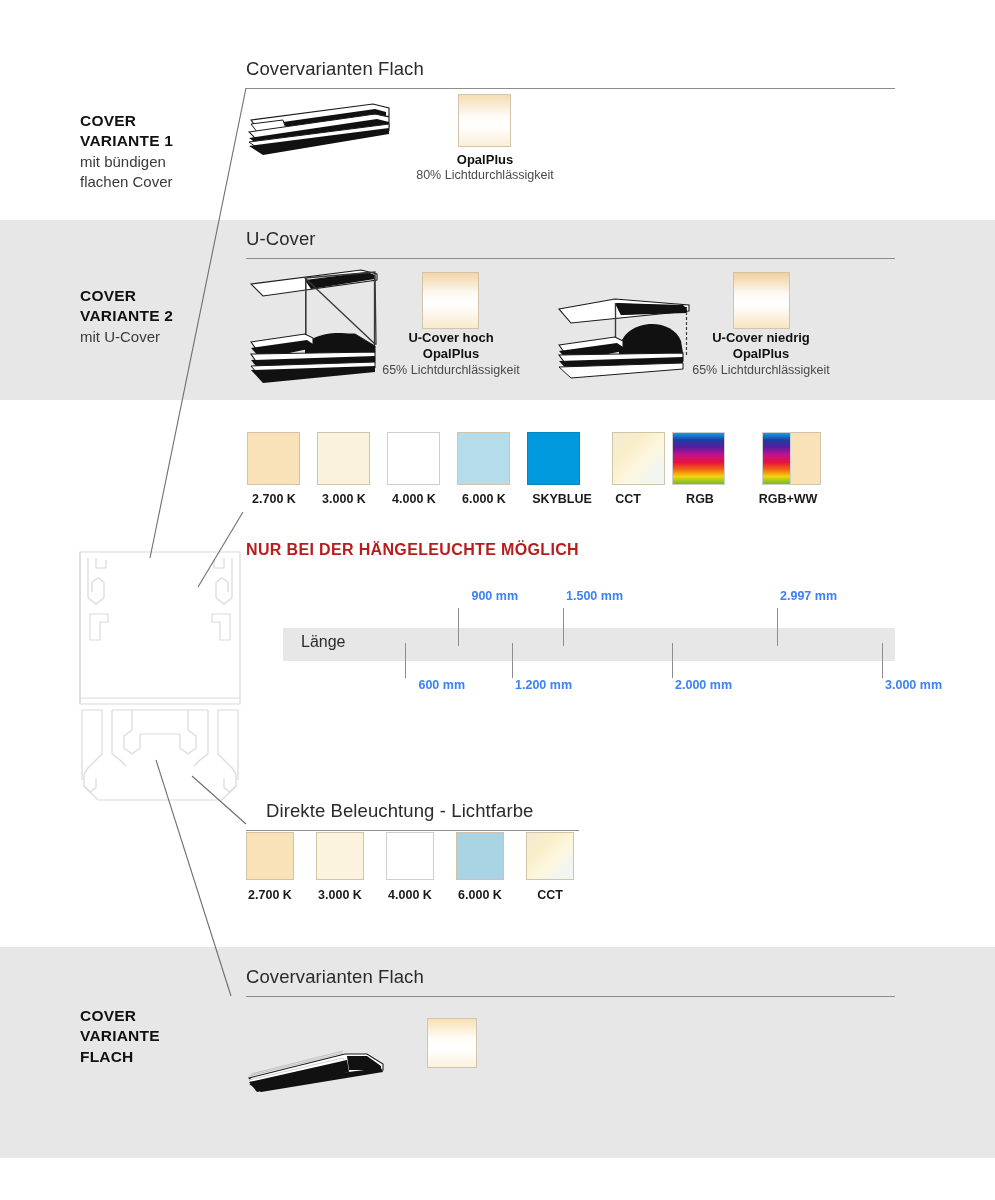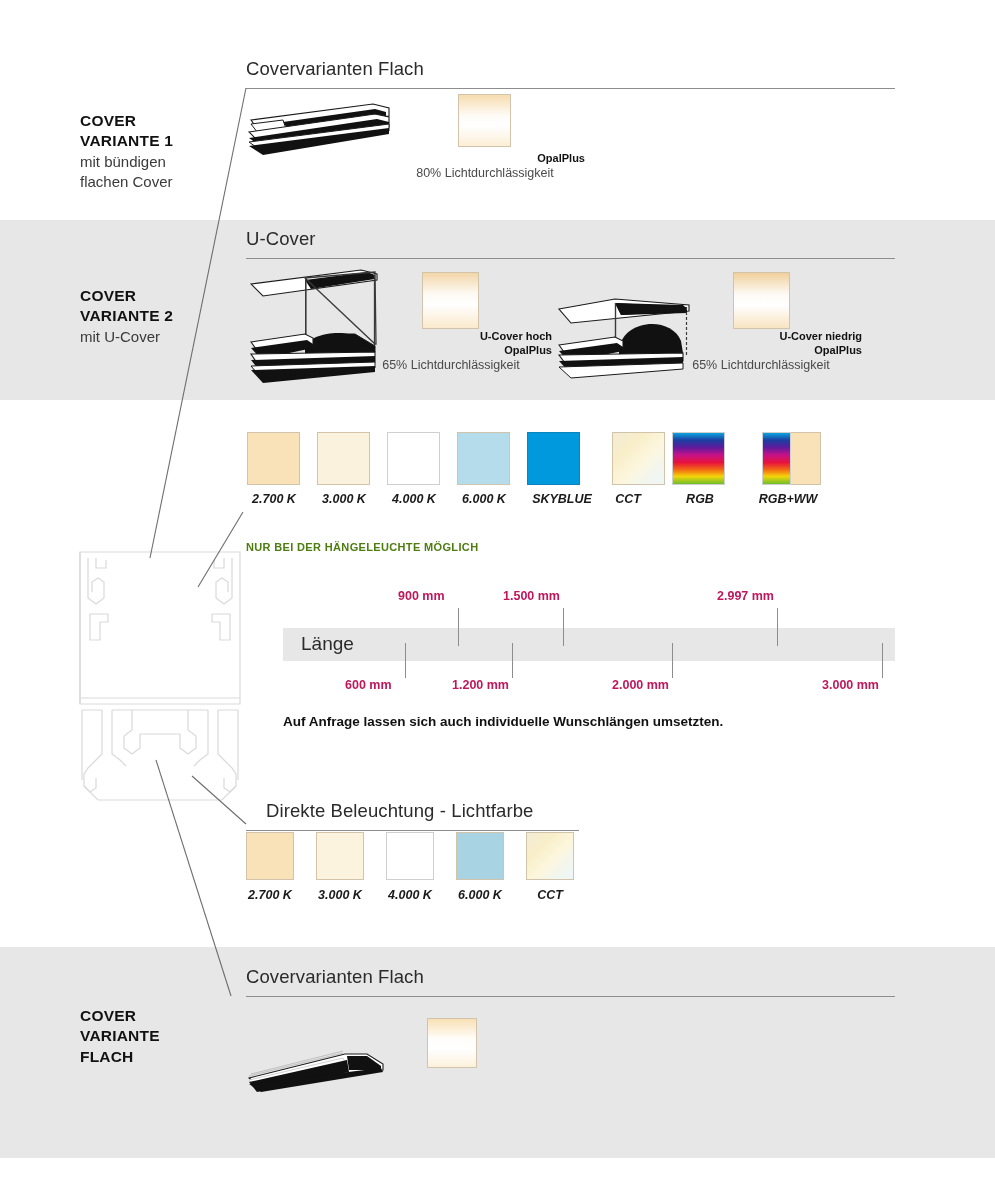--- a/index.html
+++ b/index.html
@@ -18,48 +18,48 @@
 
   .vlabel { position: absolute; left: 80px; width: 160px; line-height: 1.32; }
   .vlabel .t1 { font-weight: bold; font-size: 15.5px; letter-spacing: .2px; color: #111; }
   .vlabel .t2 { font-size: 15px; color: #3a3a3a; }
 
   .sect-title {
     position: absolute; font-size: 18.5px; font-weight: 400; color: #2b2b2b;
     letter-spacing: .1px; white-space: nowrap;
   }
   .sect-sub {
-    position: absolute; font-size: 11px; font-weight: bold; color: #4d7c0f;
+    position: absolute; font-size: 16px; font-weight: bold; color: #b91c1c;
     letter-spacing: .35px; white-space: nowrap;
   }
   .rule { position: absolute; height: 1px; background: #8d8d8d; }
 
   .swatch { position: absolute; border: 1px solid #d2c4ab; }
   .sw-label {
     position: absolute; text-align: center; font-size: 12.5px;
-    font-weight: bold; color: #1a1a1a; white-space: nowrap; font-style: italic;
+    font-weight: bold; color: #1a1a1a; white-space: nowrap;
   }
   .cap {
     position: absolute; text-align: center; white-space: nowrap; line-height: 1.26;
   }
-  .cap b { font-size: 11px; font-weight: bold; color: #111; display: block; text-align: right; }
+  .cap b { font-size: 13px; font-weight: bold; color: #111; display: block; }
   .cap span { font-size: 12.5px; color: #4a4a4a; display: block; }
 
   
   #laenge-bar {
     position: absolute; left: 283px; top: 628px; width: 612px; height: 33px;
     background: #e7e7e7;
   }
   #laenge-bar .lbl {
-    position: absolute; left: 18px; top: 5px; font-size: 19px; color: #2b2b2b;
+    position: absolute; left: 18px; top: 5px; font-size: 16px; color: #2b2b2b;
   }
   .tick { position: absolute; width: 1px; background: #8d8d8d; }
   .tick-lbl {
-    position: absolute; font-size: 12.5px; font-weight: bold; color: #be185d;
-    white-space: nowrap; text-align: left;
+    position: absolute; font-size: 12.5px; font-weight: bold; color: #3b82f6;
+    white-space: nowrap; text-align: right;
   }
   #anfrage {
     position: absolute; left: 283px; top: 714px;
     font-size: 13.5px; font-weight: bold; color: #111;
   }
 
   #halon-name {
     position: absolute; left: 82px; top: 634px; width: 156px; text-align: center;
   }
   #halon-name .n { font-size: 16px; font-weight: bold; color: #111; }
@@ -194,21 +194,20 @@
       <div class="tick" style="left: 563px; top: 608px; height: 38px;"></div>
       <div class="tick-lbl" style="left: 503px; width: 120px; top: 589px;">1.500 mm</div>
       <div class="tick" style="left: 672px; top: 643px; height: 35px;"></div>
       <div class="tick-lbl" style="left: 612px; width: 120px; top: 678px;">2.000 mm</div>
       <div class="tick" style="left: 777px; top: 608px; height: 38px;"></div>
       <div class="tick-lbl" style="left: 717px; width: 120px; top: 589px;">2.997 mm</div>
       <div class="tick" style="left: 882px; top: 643px; height: 35px;"></div>
       <div class="tick-lbl" style="left: 822px; width: 120px; top: 678px;">3.000 mm</div>
     </div>
 
-  <div id="anfrage">Auf Anfrage lassen sich auch individuelle Wunschlängen umsetzten.</div>
 
   <svg class="art" style="left:74px; top:548px;" width="172" height="272" viewBox="0 0 172 272">
     <g class="prof">
       <path d="M6,4 L166,4 L166,156 L6,156 Z"></path>
       <path d="M6,4 L6,156"></path>
       <path d="M14,10 L14,50 L22,56 L30,50 L30,34 L24,30 L18,34 L18,44"></path>
       <path d="M22,10 L22,20 L32,20 L32,12"></path>
       <path d="M158,10 L158,50 L150,56 L142,50 L142,34 L148,30 L154,34 L154,44"></path>
       <path d="M150,10 L150,20 L140,20 L140,12"></path>
       <path d="M16,66 L34,66 L34,74 L26,74 L26,92 L16,92 Z"></path>

